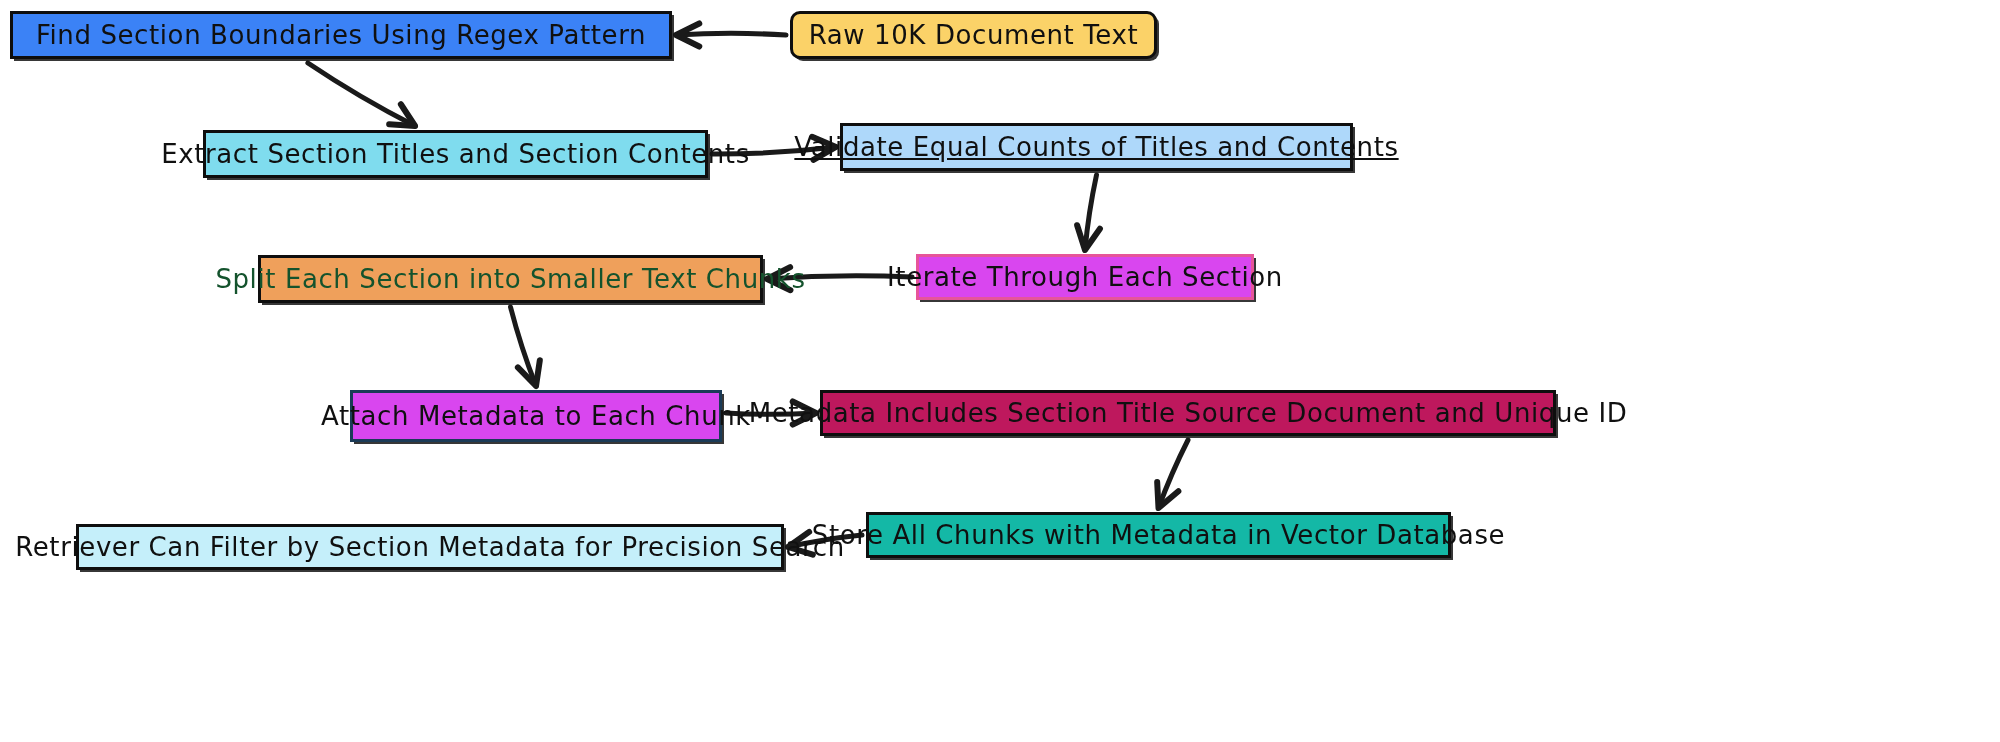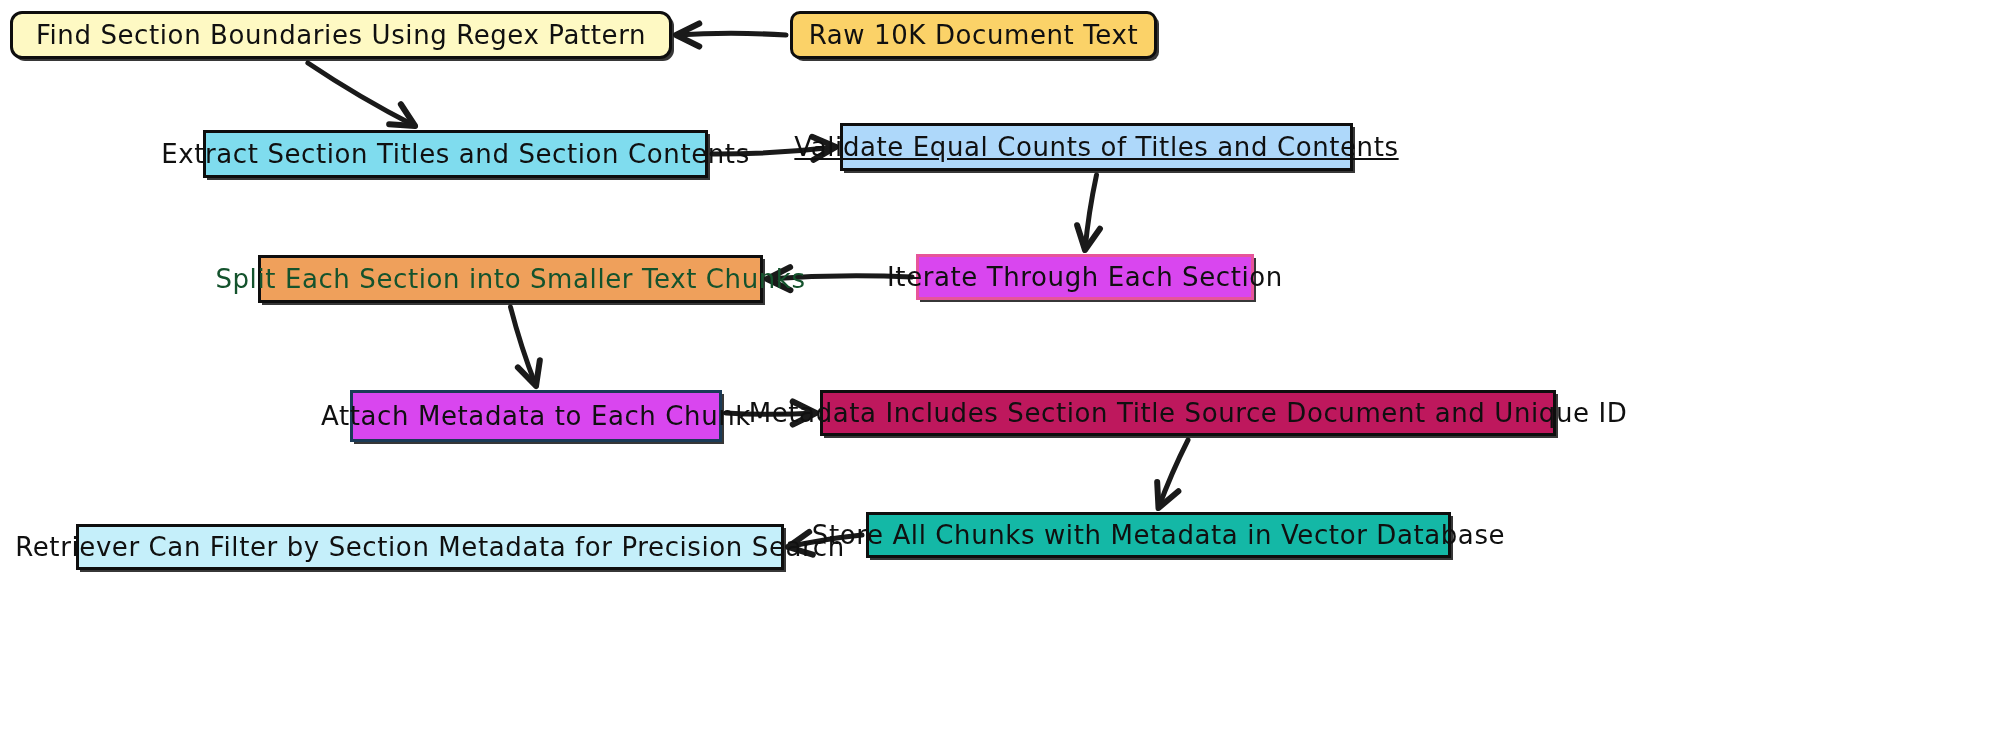--- a/index.html
+++ b/index.html
@@ -87,21 +87,21 @@
           <path d="M 1157.182895818608 482.03338226539006 L 1158.5 508 L 1178.361154875034 491.2210093560455" fill="none" stroke="#1a1a1a" stroke-width="6" stroke-linecap="round" stroke-linejoin="round"></path>
         </g>
         <g>
           <path d="M 862 535 Q 824.64 538.78 788 547" fill="none" stroke="#1a1a1a" stroke-width="5" stroke-linecap="round"></path>
           <path d="M 809.1493110617665 531.8769499897461 L 788 547 L 812.8446020283897 554.6645776172555" fill="none" stroke="#1a1a1a" stroke-width="6" stroke-linecap="round" stroke-linejoin="round"></path>
         </g>
       </g>
   </svg>
 
   <div id="nodes-layer">
-      <div class="node" style="left: 10px; top: 11px; width: 662px; height: 48px; background: #fef9c3; border-color: rgb(14, 14, 14); color: rgb(16, 16, 16); border-radius: 12px;">
+      <div class="node" style="left: 10px; top: 11px; width: 662px; height: 48px; background: #3b82f6; border-color: rgb(14, 14, 14); color: rgb(16, 16, 16);">
         <span class="label">Find Section Boundaries Using Regex Pattern</span>
       </div>
       <div class="node" style="left: 790px; top: 11px; width: 367px; height: 48px; background: rgb(251, 210, 104); border-color: rgb(14, 14, 14); color: rgb(16, 16, 16); border-radius: 10px;">
         <span class="label">Raw 10K Document Text</span>
       </div>
       <div class="node" style="left: 203px; top: 130px; width: 505px; height: 48px; background: rgb(127, 220, 238); border-color: rgb(14, 14, 14); color: rgb(16, 16, 16);">
         <span class="label">Extract Section Titles and Section Contents</span>
       </div>
       <div class="node" style="left: 840px; top: 123px; width: 513px; height: 48px; background: rgb(174, 216, 250); border-color: rgb(14, 14, 14); color: rgb(16, 16, 16); text-decoration: underline;">
         <span class="label">Validate Equal Counts of Titles and Contents</span>

